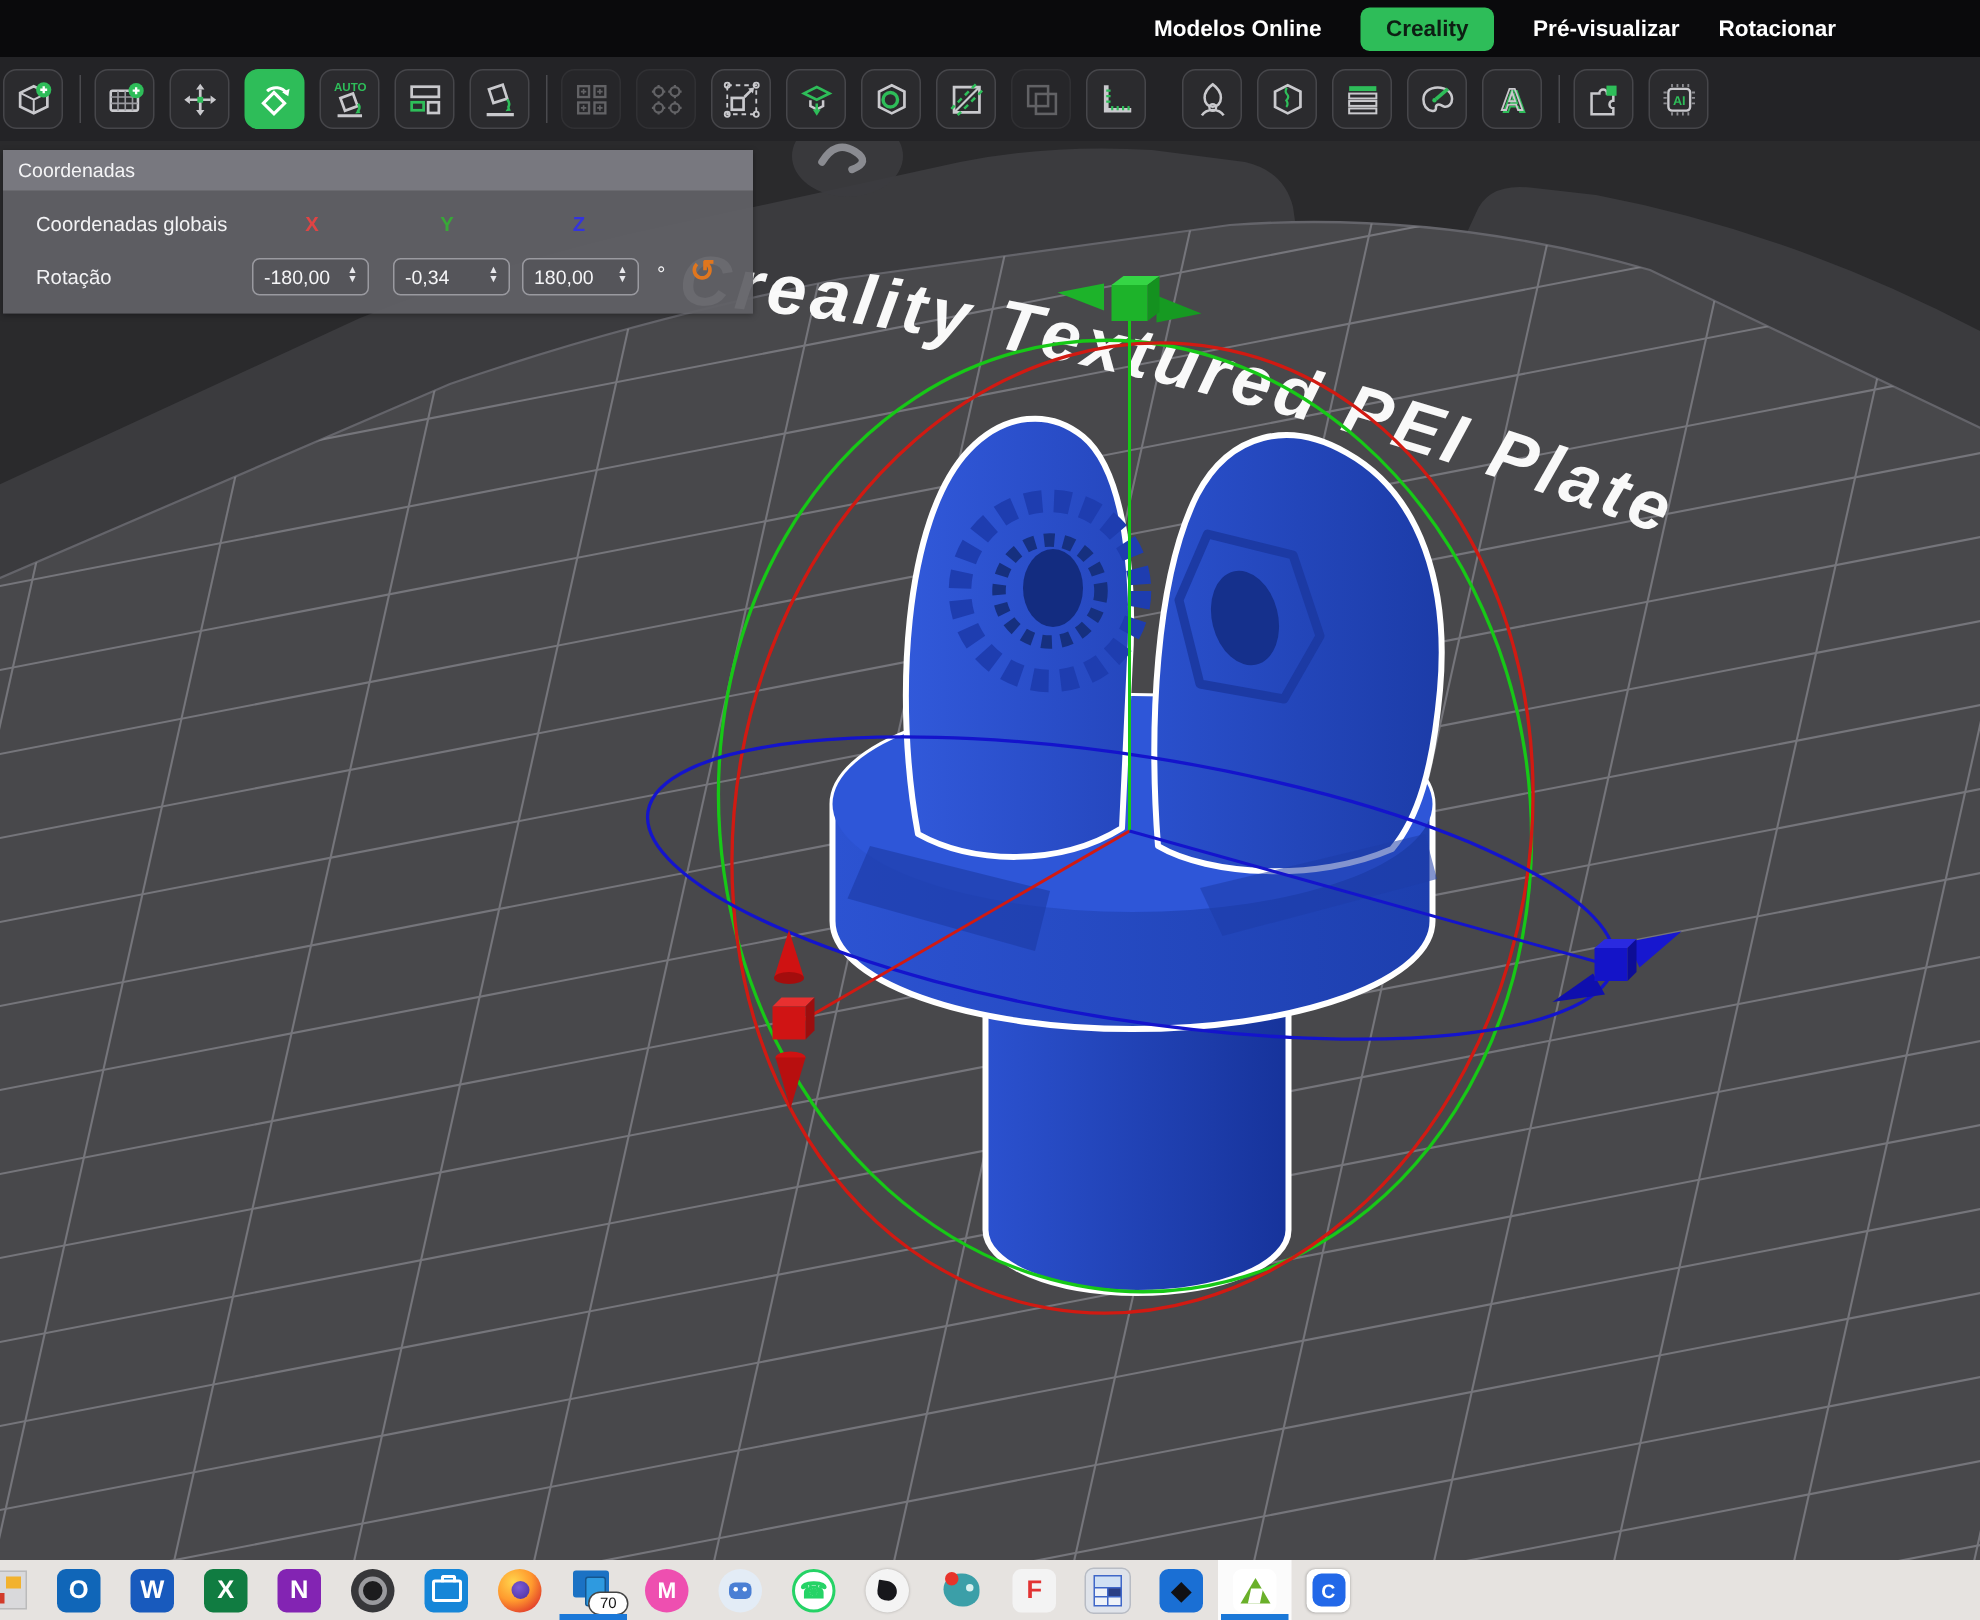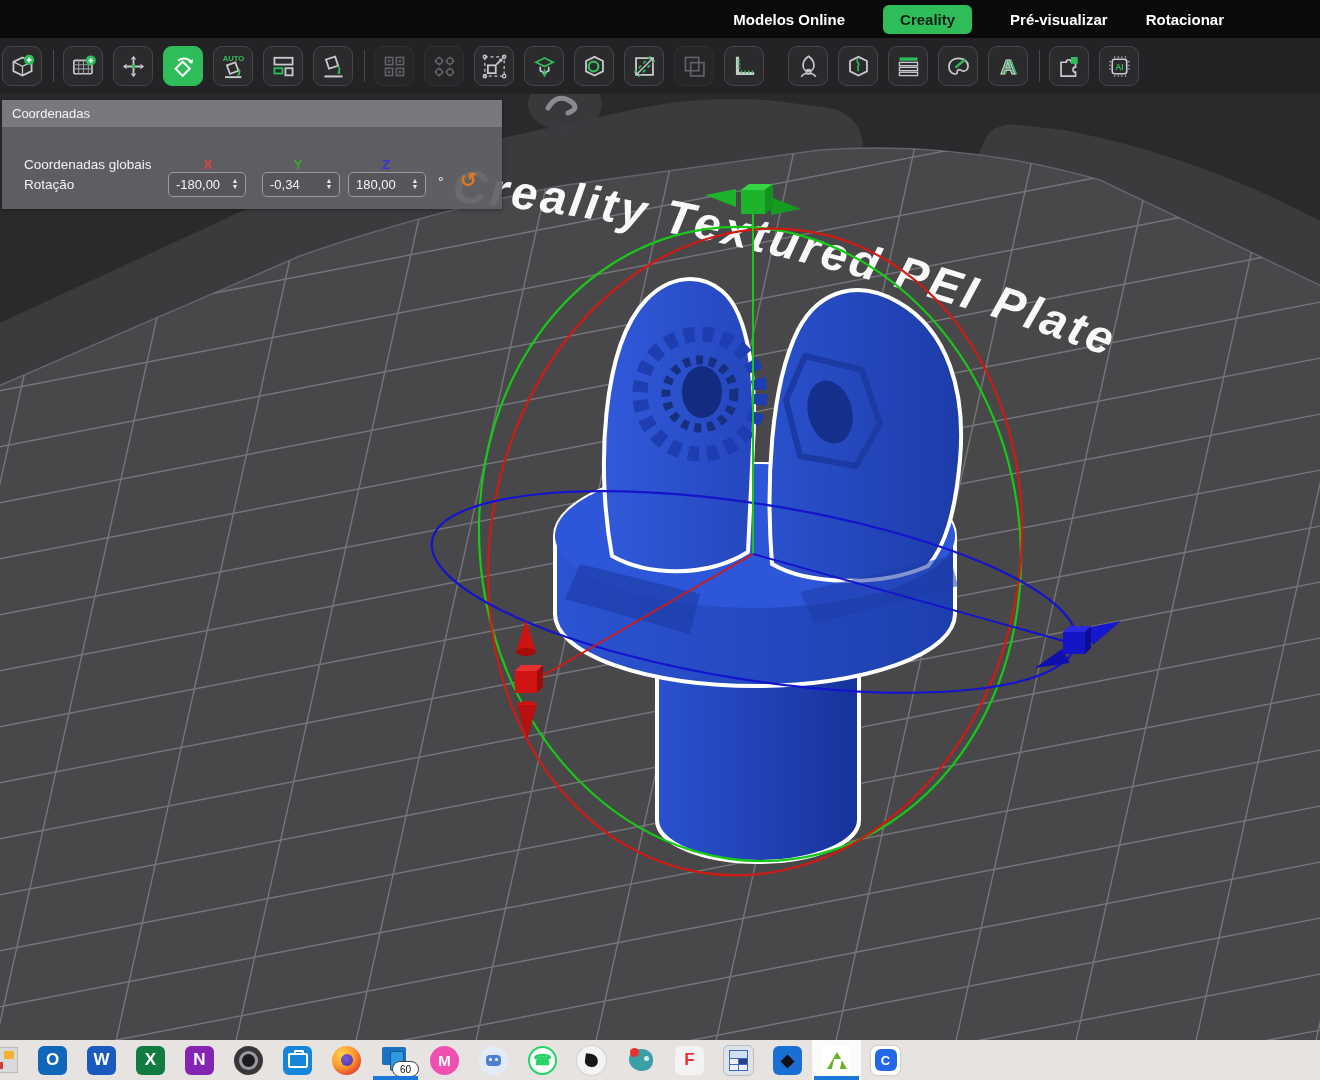--- a/index.html
+++ b/index.html
@@ -1,21 +1,21 @@
 <!DOCTYPE html>
 <html><head>
 <meta charset="utf-8">
 <style>
   html,body{margin:0;padding:0;background:#111;}
   .stage{position:relative;width:1320px;height:1080px;overflow:hidden;
          font-family:"Liberation Sans",sans-serif;background:#2b2b2d;}
 
   
   .topbar{position:absolute;left:0;top:0;width:1320px;height:38px;background:#0a0a0c;
-          display:flex;align-items:center;justify-content:flex-end;padding-right:96px;box-sizing:border-box;gap:38px;}
+          display:flex;align-items:center;justify-content:flex-end;padding-right:96px;box-sizing:border-box;gap:26px;}
   .topbar .mitem{color:#fff;font-size:15px;font-weight:700;cursor:default;white-space:nowrap;}
   .topbar .mitem.pill{background:#2ebd59;color:#0d1f13;border-radius:6px;padding:6px 17px;}
 
   
   .toolbar{position:absolute;left:0;top:38px;width:1320px;height:56px;background:#232326;
            display:flex;align-items:center;padding-left:2px;box-sizing:border-box;}
   .tbtn{width:40px;height:40px;border:1px solid #46464a;border-radius:9px;background:#2b2b2e;
         display:flex;align-items:center;justify-content:center;margin-right:10px;flex:0 0 auto;box-sizing:border-box;}
   .tbtn svg{width:29px;height:29px;display:block;}
   .tbtn.active{background:#2ebd59;border-color:#2ebd59;}
@@ -27,21 +27,21 @@
   .viewport{position:absolute;left:0;top:94px;width:1320px;height:946px;background:#2b2b2d;overflow:hidden;}
   .viewport svg.scene{position:absolute;left:0;top:0;}
 
   
   .panel{position:absolute;left:2px;top:6px;width:500px;background:rgba(97,97,102,.94);
          box-shadow:0 1px 4px rgba(0,0,0,.35);}
   .panel-title{height:27px;background:rgba(122,122,128,.96);color:#f4f4f6;font-size:13px;
                display:flex;align-items:center;padding-left:10px;}
   .panel-body{position:relative;height:82px;}
   .prow{position:absolute;left:0;width:100%;height:26px;display:flex;align-items:center;}
-  .prow.r1{top:9px;margin-top:15px;} .prow.r2{top:44px;}
+  .prow.r1{top:9px;} .prow.r2{top:44px;}
   .plabel{color:#f2f2f4;font-size:13.5px;margin-left:22px;}
   .axis{position:absolute;font-size:13.5px;font-weight:700;width:20px;text-align:center;}
   .spin{position:absolute;width:78px;height:25px;background:#55555a;border:1px solid #9a9aa0;border-radius:5px;
         display:flex;align-items:center;box-sizing:border-box;}
   .spin input{flex:1;min-width:0;background:transparent;border:none;outline:none;color:#f5f5f7;
               font-size:13px;font-family:"Liberation Sans",sans-serif;padding-left:7px;}
   .spin .arrows{width:16px;display:flex;flex-direction:column;align-items:center;line-height:6px;
                 color:#e8e8ec;font-size:7px;cursor:default;padding-right:2px;}
   .degree{position:absolute;left:436px;top:3px;color:#f2f2f4;font-size:14px;}
   .reset{position:absolute;left:458px;top:-3px;color:#e0761e;font-size:20px;font-weight:700;cursor:pointer;}
@@ -492,21 +492,21 @@
       <div class="ticon">
         <div class="circ" style="background:radial-gradient(circle at 35% 30%,#ffd54d 0%,#ff9a2e 45%,#e23e2b 80%,#b5223f 100%)">
           <div style="width:12px;height:12px;border-radius:50%;background:radial-gradient(circle at 40% 35%,#7a5cd6,#4a2e9e)"></div>
         </div>
       </div>
       <div class="ticon">
         <div style="position:relative;width:28px;height:26px">
           <div style="position:absolute;left:0;top:0;width:24px;height:18px;background:#1b72c4;border-radius:2px"></div>
           <div style="position:absolute;left:8px;top:4px;width:12px;height:18px;background:#2e9ae0;border:1.5px solid #15568f;border-radius:2px"></div>
         </div>
-        <div class="badge">60</div>
+        <div class="badge">70</div>
         <div class="underline"></div>
       </div>
       <div class="ticon">
         <div class="circ" style="background:#ee4fb0;color:#fff;">M</div>
       </div>
       <div class="ticon">
         <div class="circ" style="background:#e3ecf6">
           <div style="position:relative;width:15px;height:11px;background:#4a7fd4;border-radius:4px">
             <div style="position:absolute;left:3px;top:3px;width:3px;height:3px;border-radius:50%;background:#fff"></div>
             <div style="position:absolute;right:3px;top:3px;width:3px;height:3px;border-radius:50%;background:#fff"></div>

